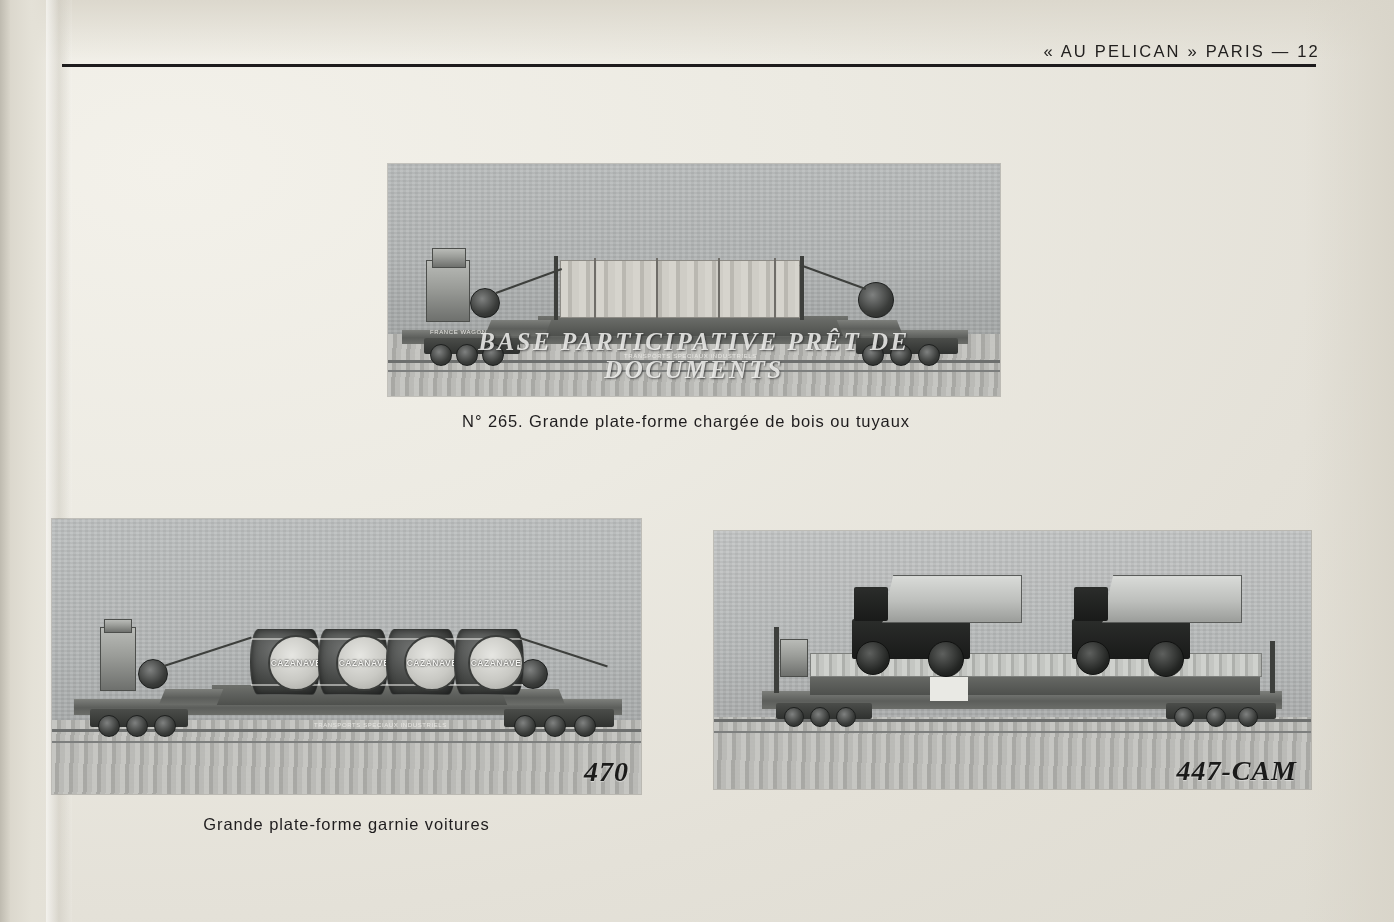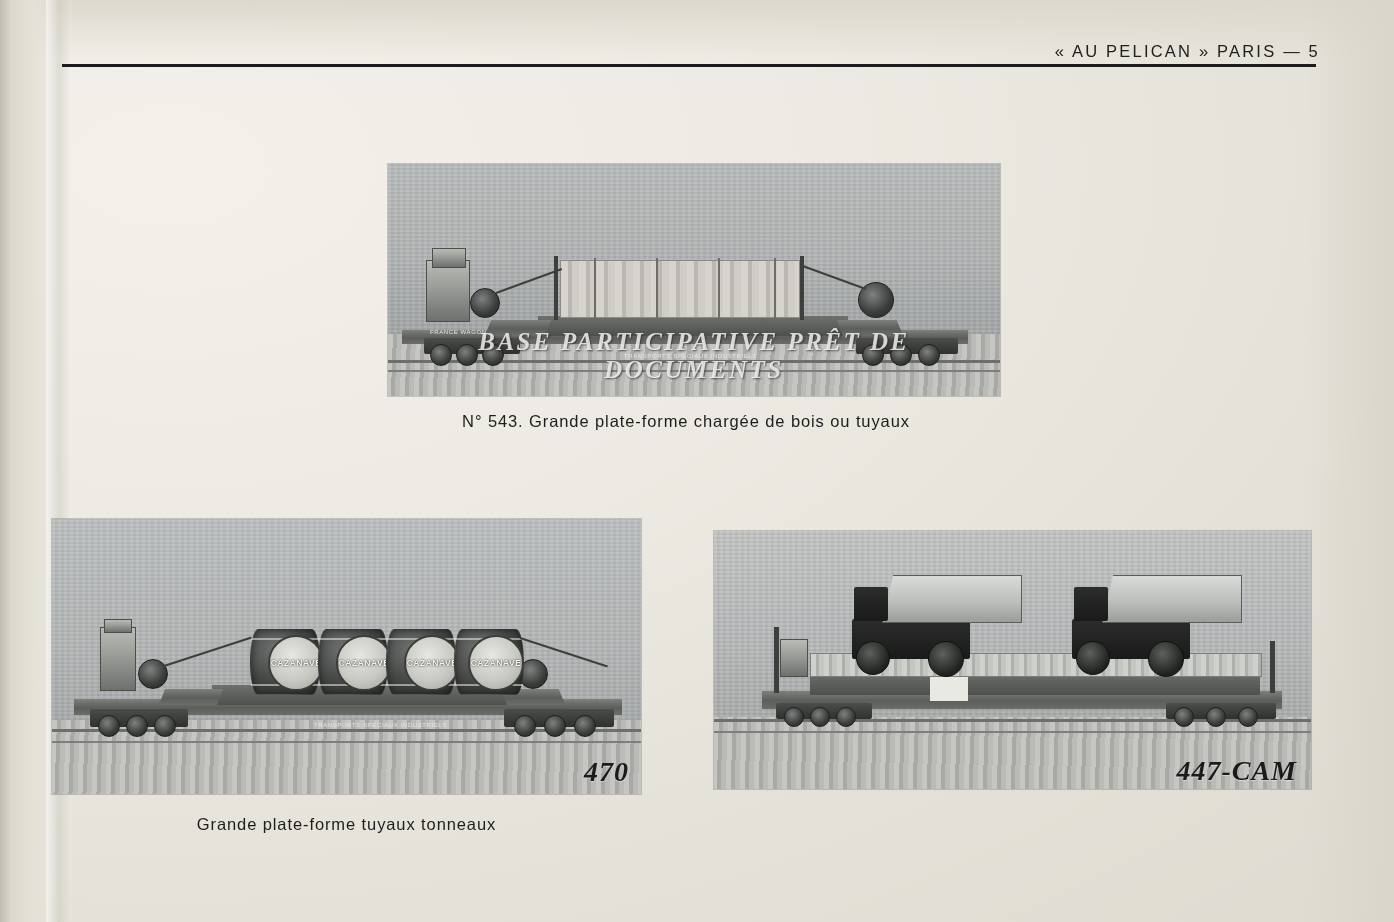--- a/index.html
+++ b/index.html
@@ -300,21 +300,21 @@
 
 <div class="page">
 
   <div class="paper-shade-top"></div>
   <div class="paper-shade-left"></div>
   <div class="paper-shade-right"></div>
   <div class="paper-crease"></div>
   <div class="page-edge-left"></div>
 
   <div class="header">
-    <div class="header-right">« AU PELICAN » PARIS — 5</div>
+    <div class="header-right">« AU PELICAN » PARIS — 12</div>
     <div class="header-rule"></div>
   </div>
 
   <div class="figure" id="fig-543">
     <div class="photo" id="photo-543">
       <div class="sky-grain"></div>
 
       <div class="ballast"></div>
       <div class="rail-line" style="top:196px;"></div>
       <div class="rail-line thin" style="top:206px;"></div>
@@ -348,21 +348,21 @@
       <div class="wheel" style="left:94px; top:180px; width:20px; height:20px;"></div>
       <div class="wheel" style="left:474px; top:180px; width:20px; height:20px;"></div>
       <div class="wheel" style="left:502px; top:180px; width:20px; height:20px;"></div>
       <div class="wheel" style="left:530px; top:180px; width:20px; height:20px;"></div>
 
       <div class="deck-text" style="left:236px; top:189px;">TRANSPORTS SPECIAUX INDUSTRIELS</div>
       <div class="deck-text" style="left:42px; top:165px;">FRANCE WAGON</div>
 
       <div class="watermark">BASE   PARTICIPATIVE  PRÊT  DE  DOCUMENTS</div>
     </div>
-    <div class="caption" id="cap-543">N° 543. Grande plate-forme chargée de bois ou tuyaux</div>
+    <div class="caption" id="cap-543">N° 265. Grande plate-forme chargée de bois ou tuyaux</div>
   </div>
 
   <div class="figure" id="fig-542">
     <div class="photo" id="photo-542">
       <div class="sky-grain"></div>
 
       <div class="ballast" style="height:74px;"></div>
       <div class="rail-line" style="top:210px;"></div>
       <div class="rail-line thin" style="top:222px;"></div>
 
@@ -418,21 +418,21 @@
       <div class="wheel" style="left:74px; top:196px; width:20px; height:20px;"></div>
       <div class="wheel" style="left:102px; top:196px; width:20px; height:20px;"></div>
       <div class="wheel" style="left:462px; top:196px; width:20px; height:20px;"></div>
       <div class="wheel" style="left:492px; top:196px; width:20px; height:20px;"></div>
       <div class="wheel" style="left:522px; top:196px; width:20px; height:20px;"></div>
 
       <div class="deck-text" style="left:262px; top:203px;">TRANSPORTS SPECIAUX INDUSTRIELS</div>
 
       <div class="photo-number">470</div>
     </div>
-    <div class="caption" id="cap-542">Grande plate-forme tuyaux tonneaux</div>
+    <div class="caption" id="cap-542">Grande plate-forme garnie voitures</div>
   </div>
 
   <div class="figure" id="fig-447">
     <div class="photo" id="photo-447">
       <div class="sky-grain"></div>
 
       <div class="ballast" style="height:72px;"></div>
       <div class="rail-line" style="top:188px;"></div>
       <div class="rail-line thin" style="top:200px;"></div>
 

